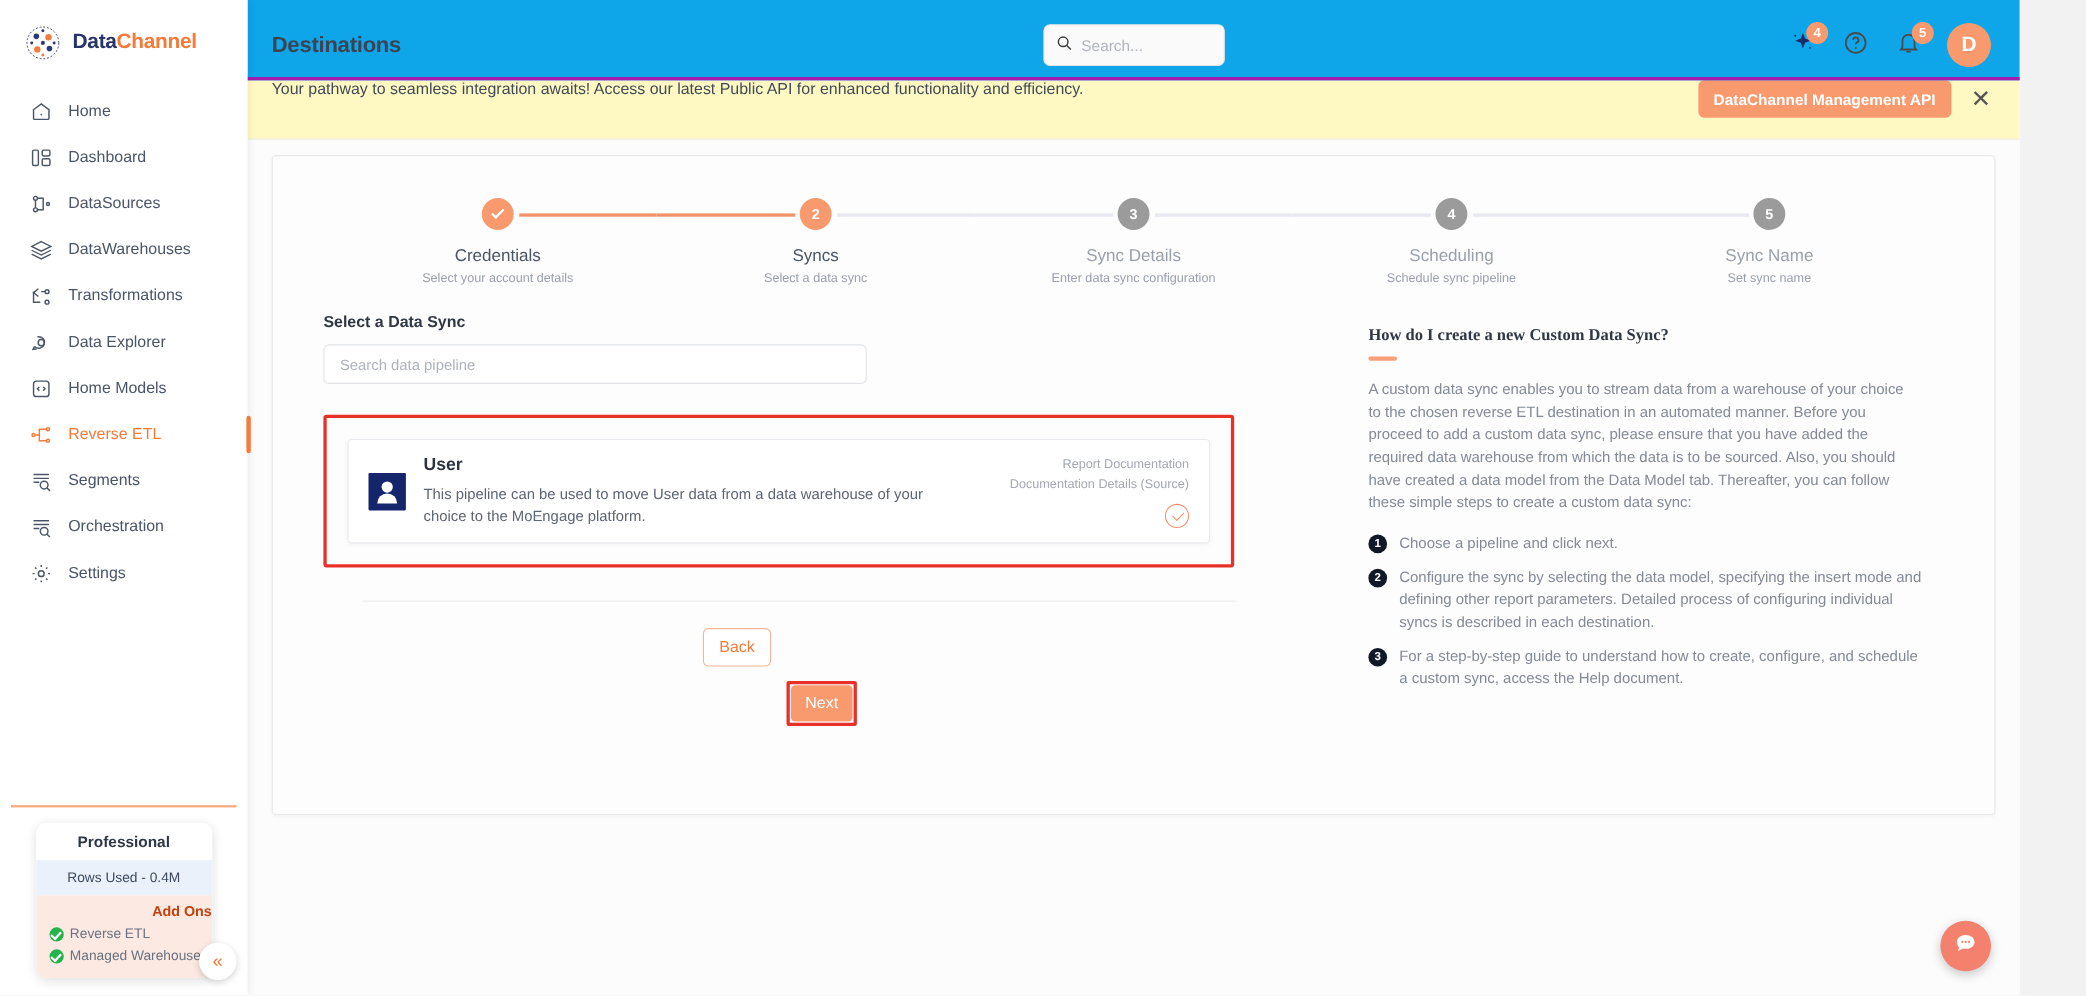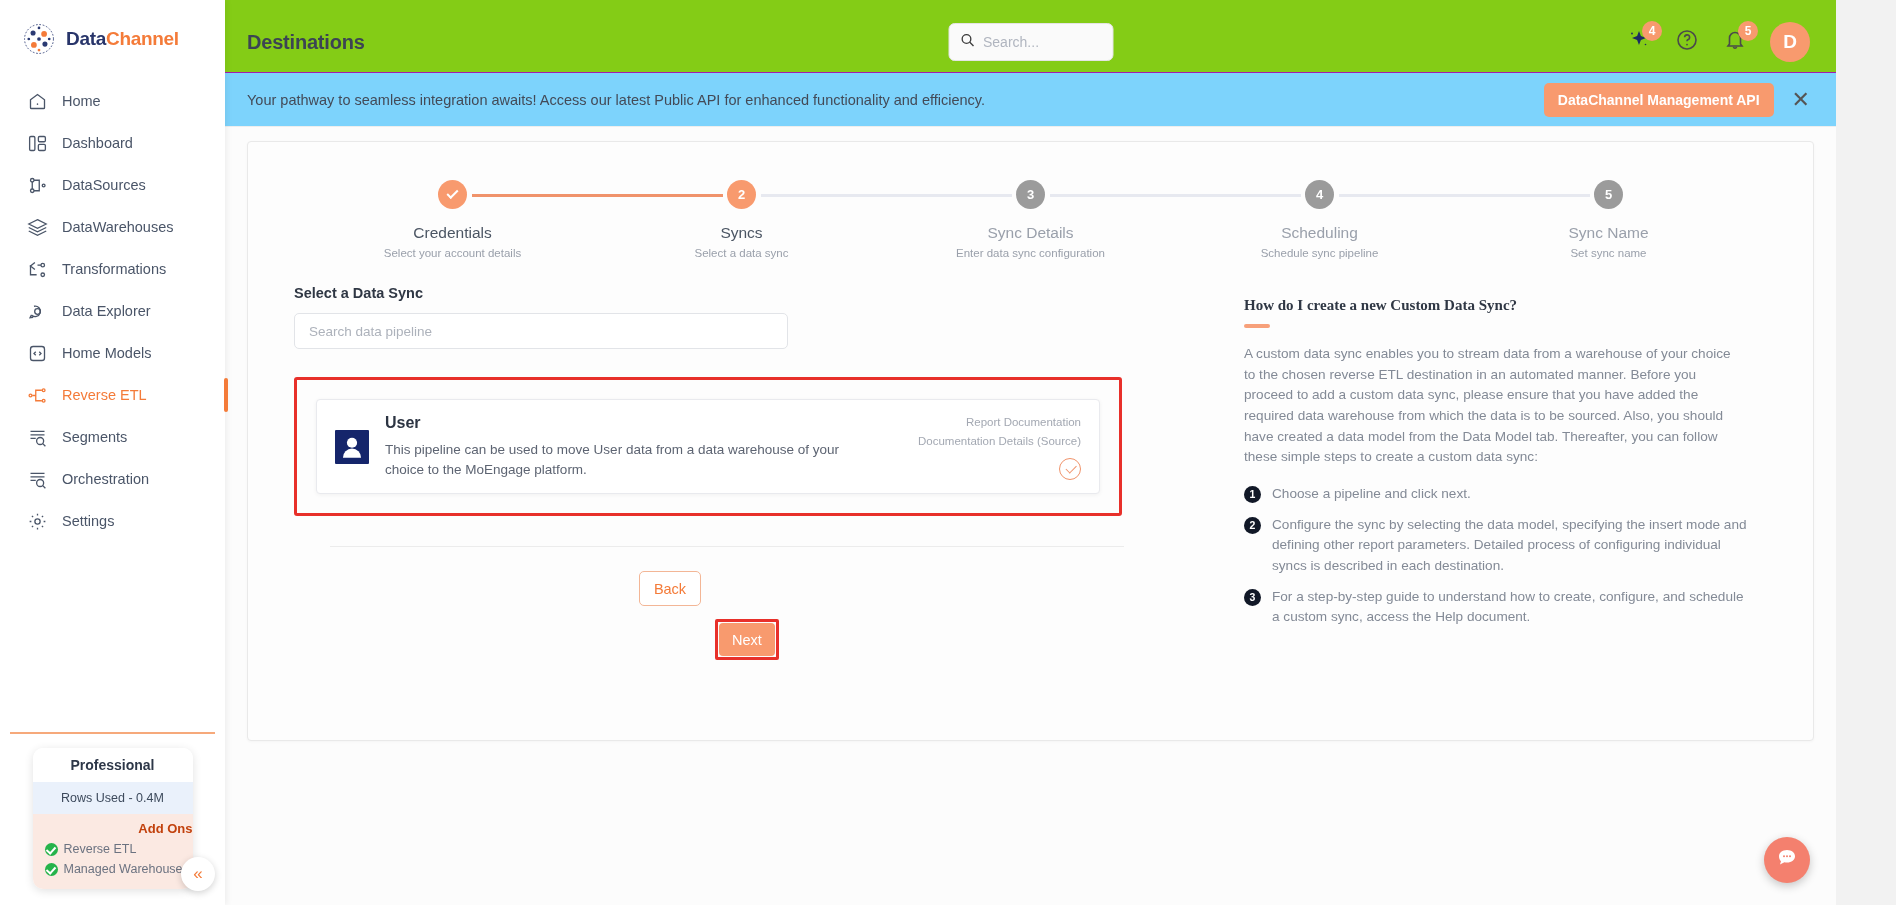--- a/index.html
+++ b/index.html
@@ -85,24 +85,24 @@
   .collapse-btn {
     position: absolute; right: 10px; bottom: 14px;
     width: 34px; height: 34px; border-radius: 50%;
     background: #fff; box-shadow: 0 2px 7px rgba(0,0,0,0.18);
     display: flex; align-items: center; justify-content: center;
     color: #f47b39; font-size: 17px; cursor: pointer;
   }
   
   .main { flex: 1 1 auto; position: relative; background: #fcfcfc; height: 905px; }
   .topbar {
-    height: 73px; background: #84cc16;
+    height: 73px; background: #0ea5e9;
     display: flex; align-items: center;
     padding: 12px 26px 0 22px;
-    border-bottom: 1px solid #a21caf;
+    border-bottom: 3px solid #a21caf;
     position: relative;
   }
   .page-title { font-size: 20px; font-weight: 700; color: #3c4453; letter-spacing: -0.2px; }
   .search-wrap {
     position: absolute; left: 50%; transform: translateX(-50%);
     width: 165px; height: 38px;
     border: 1px solid #e4e4e4; border-radius: 6px;
     background: #fafafa;
     display: flex; align-items: center; gap: 8px;
     padding: 0 10px;
@@ -126,23 +126,23 @@
     display: flex; align-items: center; justify-content: center;
   }
   .avatar {
     width: 40px; height: 40px; border-radius: 50%;
     background: #f89a6e; color: #fff;
     display: flex; align-items: center; justify-content: center;
     font-size: 19px; font-weight: 600; cursor: pointer;
   }
   
   .banner {
-    height: 54px; background: #7dd3fc;
+    height: 54px; background: #fef9c3;
     border-bottom: 1px solid #eeeeee;
-    display: flex; align-items: center;
+    display: flex; align-items: flex-start;
     padding: 0 26px 0 22px;
   }
   .banner-text { font-size: 14.5px; color: #434a57; }
   .banner-right { margin-left: auto; display: flex; align-items: center; gap: 18px; }
   .banner-btn {
     background: #f89a6e; color: #fff; border: none;
     font-family: "Liberation Sans", sans-serif;
     font-size: 14px; font-weight: 600;
     border-radius: 5px; padding: 9px 14px; cursor: pointer;
     white-space: nowrap;

